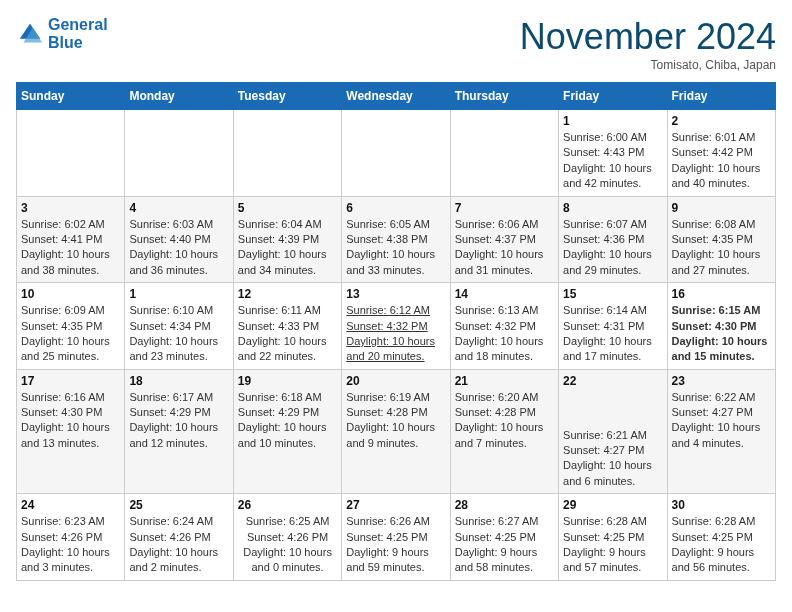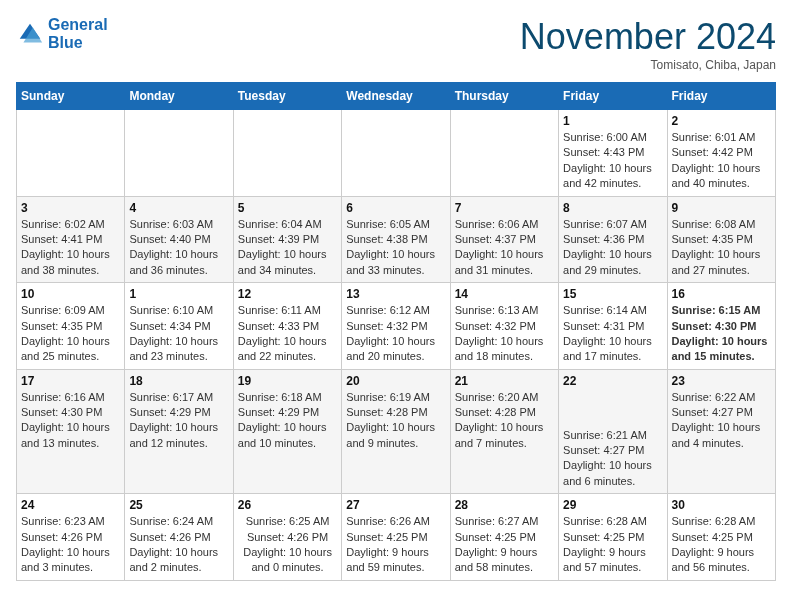--- a/index.html
+++ b/index.html
@@ -208,21 +208,21 @@
         </td>
         <td>
           <div class="day-num">12</div>
           <div class="day-info" style="white-space: pre-line;">Sunrise: 6:11 AM
 Sunset: 4:33 PM
 Daylight: 10 hours
 and 22 minutes.</div>
         </td>
         <td>
           <div class="day-num">13</div>
-          <div class="day-info" style="white-space: pre-line;">Sunrise: 6:12 AM
+          <div class="day-info" style="white-space: pre-line; text-decoration: underline;">Sunrise: 6:12 AM
 Sunset: 4:32 PM
 Daylight: 10 hours
 and 20 minutes.</div>
         </td>
         <td>
           <div class="day-num">14</div>
           <div class="day-info" style="white-space: pre-line;">Sunrise: 6:13 AM
 Sunset: 4:32 PM
 Daylight: 10 hours
 and 18 minutes.</div>

